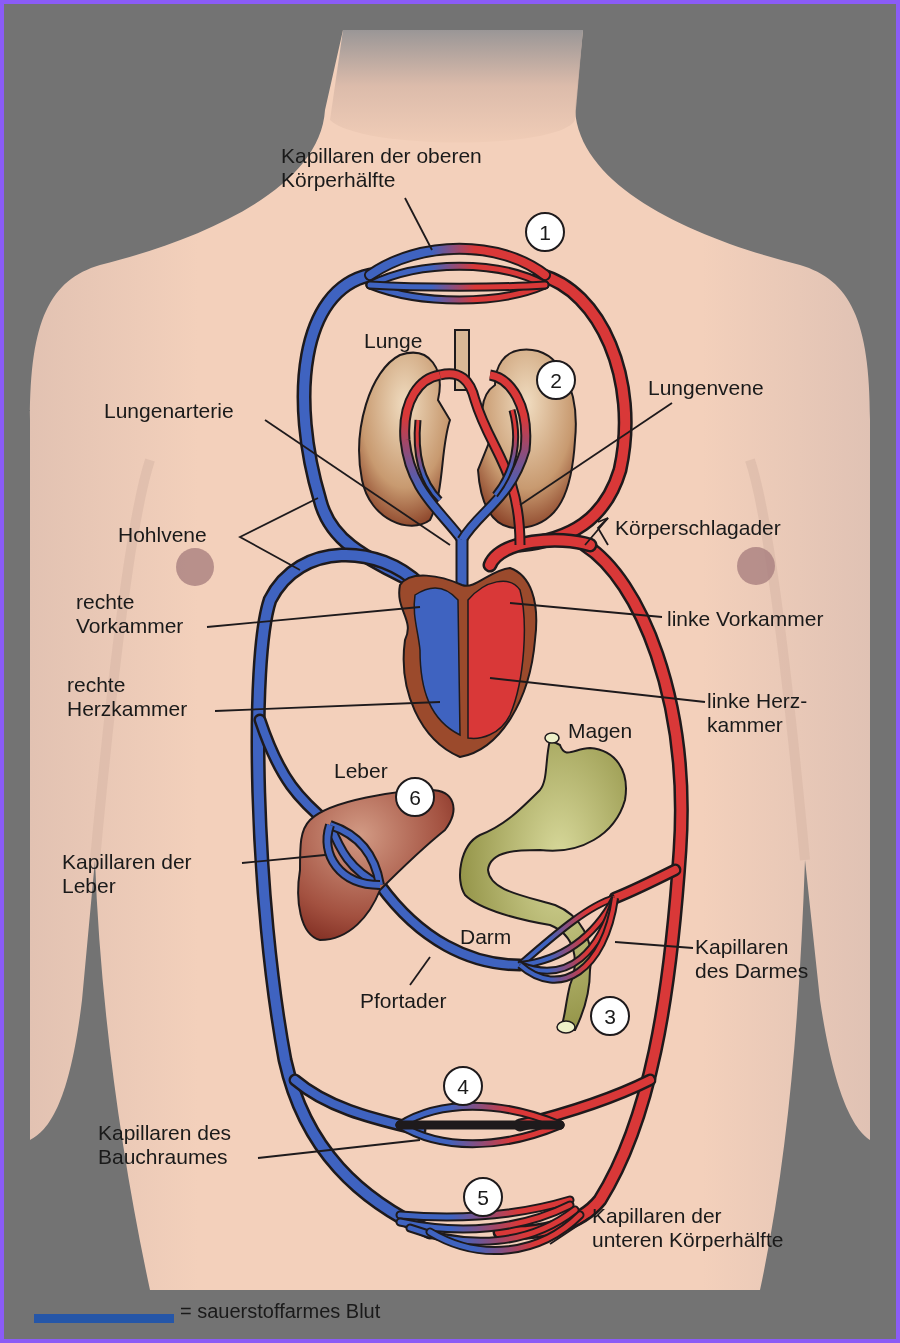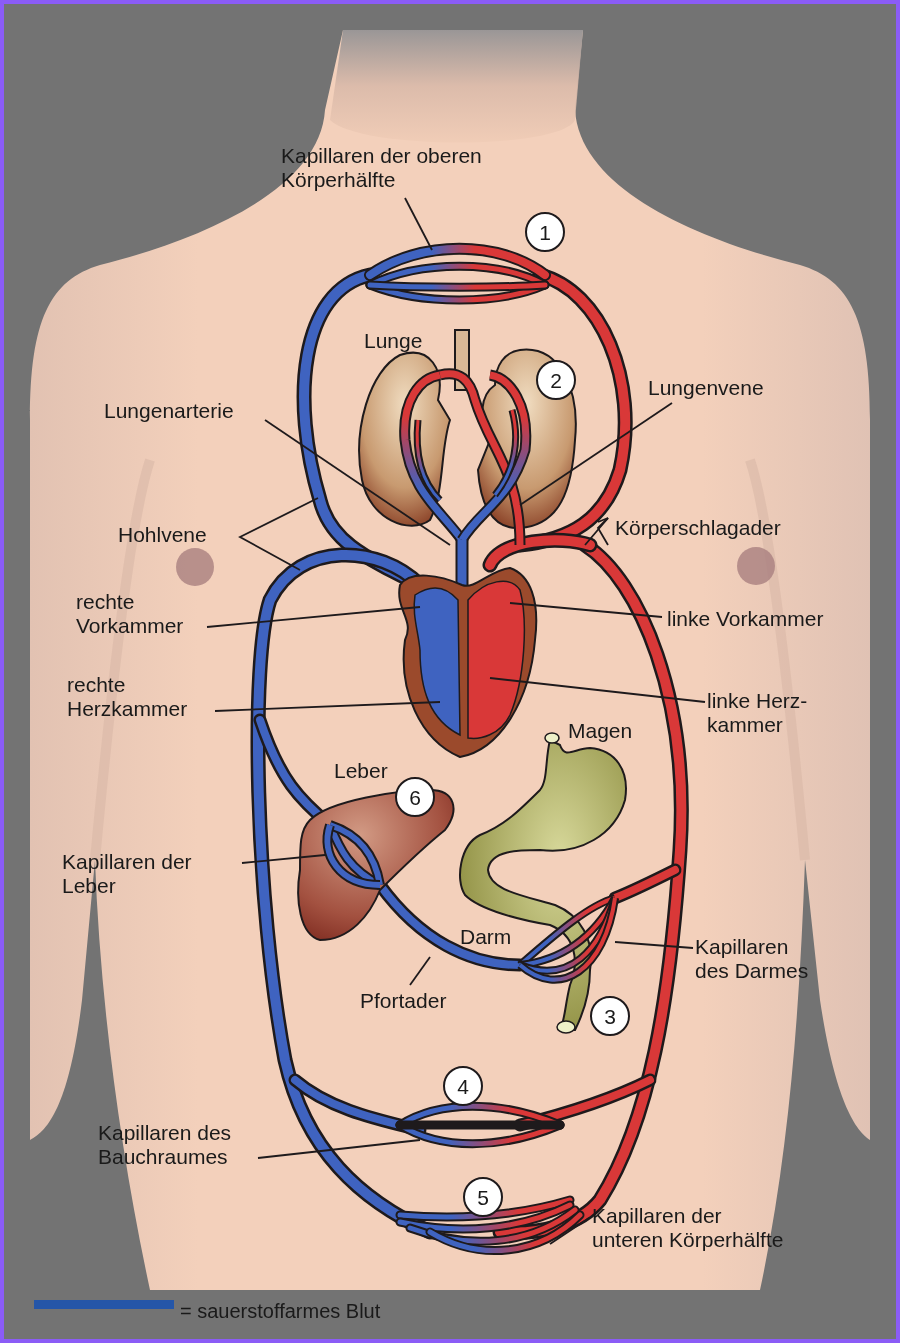--- a/index.html
+++ b/index.html
@@ -9,21 +9,21 @@
   }
   svg#diagram { position: absolute; left: 0; top: 0; }
   .lbl {
     font-family: "Liberation Sans", sans-serif; font-size: 21px; fill: #1a1a1a;
   }
   .num { font-family: "Liberation Sans", sans-serif; font-size: 21px; fill: #1a1a1a; text-anchor: middle; }
   .legend {
     position: absolute; left: 0; top: 1288px; width: 892px; height: 40px;
     font-family: "Liberation Sans", sans-serif; font-size: 20px; color: #1a1a1a;
   }
-  .legend-item { position: absolute; top: 8px; display: flex; align-items: flex-start; }
+  .legend-item { position: absolute; top: 8px; display: flex; align-items: flex-end; }
   .legend-swatch { width: 140px; height: 9px; margin-right: 6px; }
 </style>
 </head>
 <body>
 
 <div id="frame">
 <svg id="diagram" width="892" height="1335" viewBox="4 4 892 1335">
   <defs>
     <linearGradient id="skinGrad" x1="0" y1="0" x2="1" y2="0">
       <stop offset="0" stop-color="#e2c2b2"></stop>

